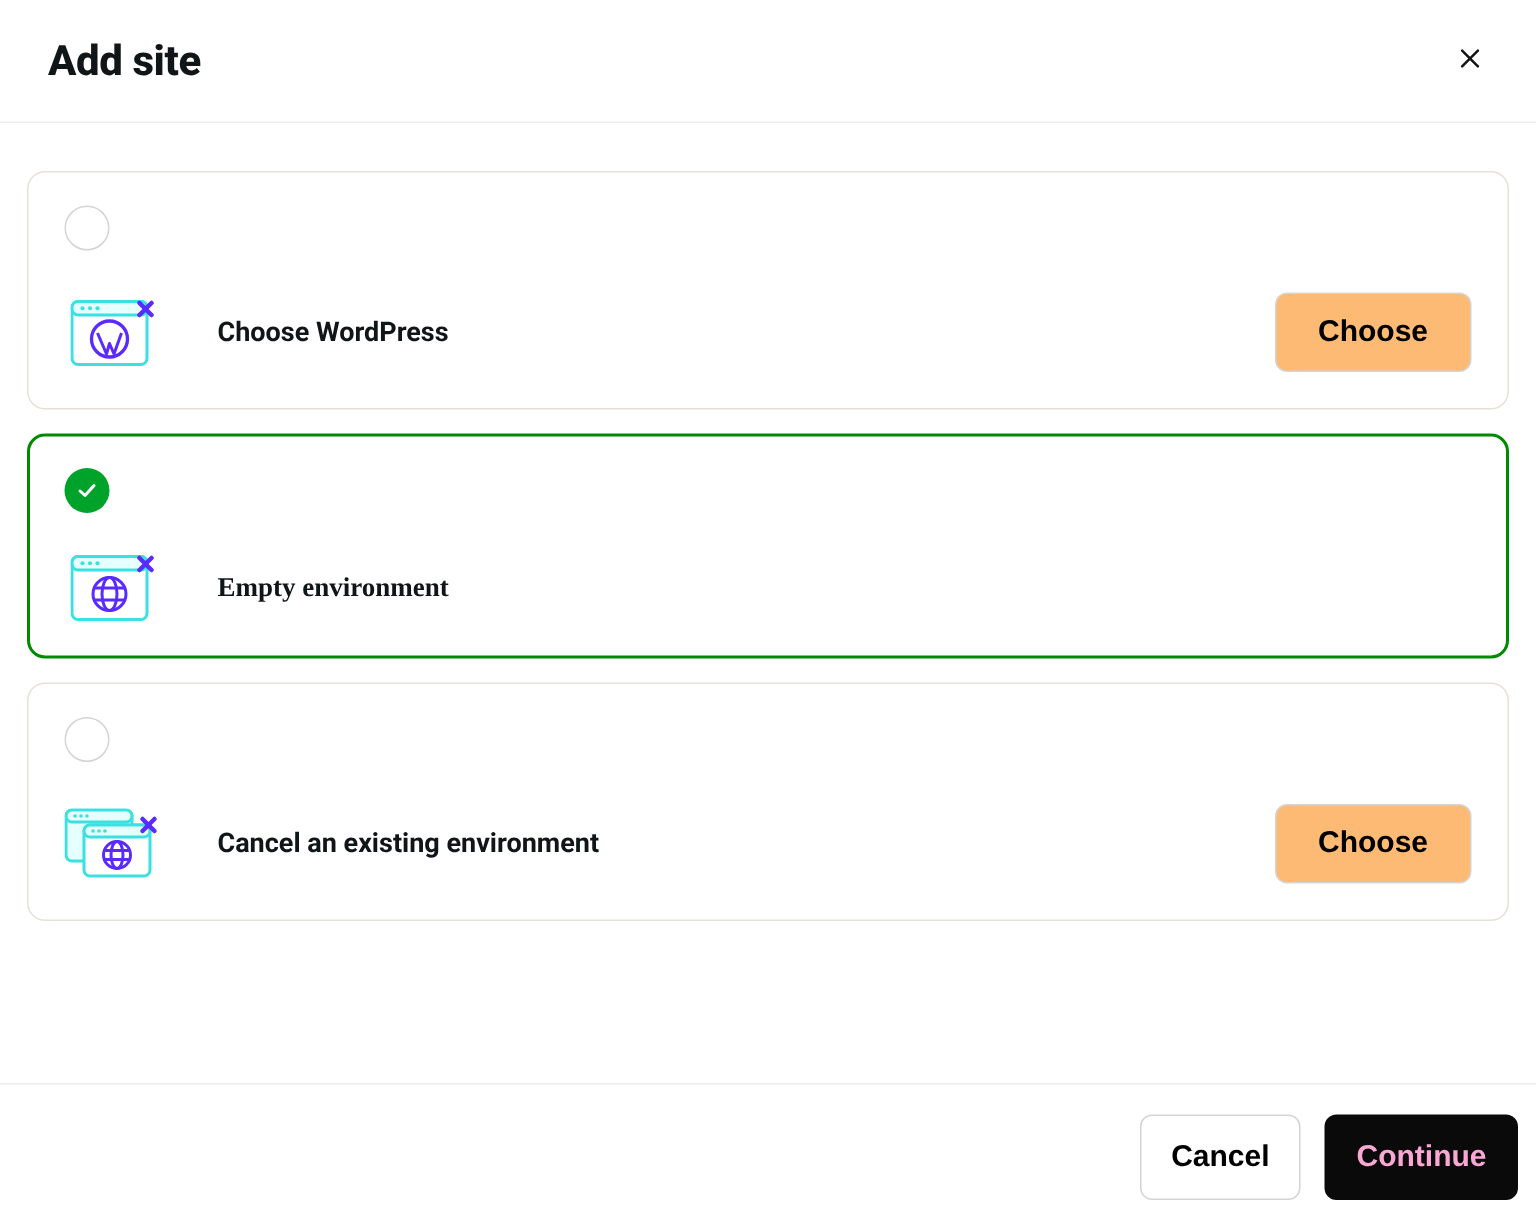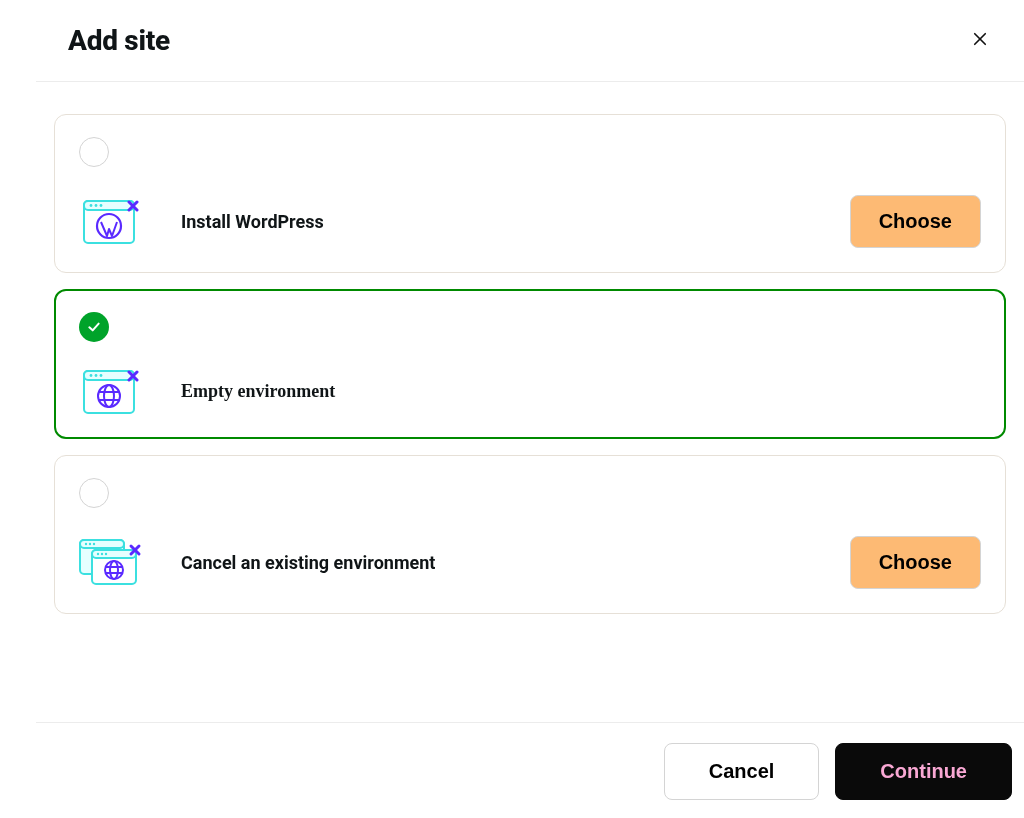--- a/index.html
+++ b/index.html
@@ -14,21 +14,21 @@
   }
   * { box-sizing: border-box; }
   html, body { margin:0; padding:0; }
   body {
     font-family: -apple-system, BlinkMacSystemFont, "Segoe UI", Roboto, Helvetica, Arial, sans-serif;
     width: 1024px; height: 818px; overflow: hidden;
     color: var(--text-black);
     -webkit-font-smoothing: antialiased;
     background: #fff;
   }
-  .dialog { display:flex; flex-direction:column; height:100%;margin-left:36px; }
+  .dialog { display:flex; flex-direction:column; height:100%; }
   .header {
     display:flex; align-items:center; justify-content:space-between;
     padding: 24px 28px 24px 32px;
     border-bottom: 1px solid #ececec;
   }
   .title { font-size: 28px; font-weight: 800; letter-spacing: -0.01em; }
   .close-btn {
     width:32px; height:32px; display:flex; align-items:center; justify-content:center;
     cursor:pointer; background:none; border:none; padding:0;
   }
@@ -81,21 +81,21 @@
     font-size: 20px; font-weight: 600;
     cursor:pointer;
   }
 
   .footer {
     border-top: 1px solid #ececec;
     padding: 20px 12px 18px 12px;
     display:flex; justify-content:flex-end; gap:16px;
   }
   .btn {
-    border-radius:8px; padding: 16px 44px;
+    border-radius:8px; padding: 16px 20px;
     font-size: 20px; font-weight: 700;
     cursor:pointer;
   }
   .btn-secondary { background:#fff; border:1px solid var(--border-input); }
   .btn-primary { background:#0a0a0a; color:#f9a8d4; border:1px solid #0a0a0a; }
 </style>
 </head>
 <body>
 
 <div class="dialog">
@@ -126,21 +126,21 @@
               <circle cx="8" cy="5.5" r="1.4" fill="#3be0e0"></circle>
                 <circle cx="13" cy="5.5" r="1.4" fill="#3be0e0"></circle>
                 <circle cx="18" cy="5.5" r="1.4" fill="#3be0e0"></circle>
               <circle cx="26" cy="26" r="12" fill="none" stroke="#5a2aff" stroke-width="2.2"></circle>
               <path d="M18 22 L24 36 L26 29 L29 36 L34 22" fill="none" stroke="#5a2aff" stroke-width="2" stroke-linejoin="round"></path>
               <line x1="46" y1="2" x2="54" y2="10" stroke="#5a2aff" stroke-width="3" stroke-linecap="round"></line>
               <line x1="54" y1="2" x2="46" y2="10" stroke="#5a2aff" stroke-width="3" stroke-linecap="round"></line>
             </svg>
           </div>
           <div>
-            <div class="option-title">Install WordPress</div>
+            <div class="option-title">Choose WordPress</div>
           </div>
         </div>
         <button class="choose-btn">Choose</button>
       </div>
     </div>
 
     <div class="option-card selected">
       <div class="radio-row">
         <span class="radio checked">
           <svg viewBox="0 0 24 24" fill="none" stroke="#fff" stroke-width="3" stroke-linecap="round" stroke-linejoin="round">

